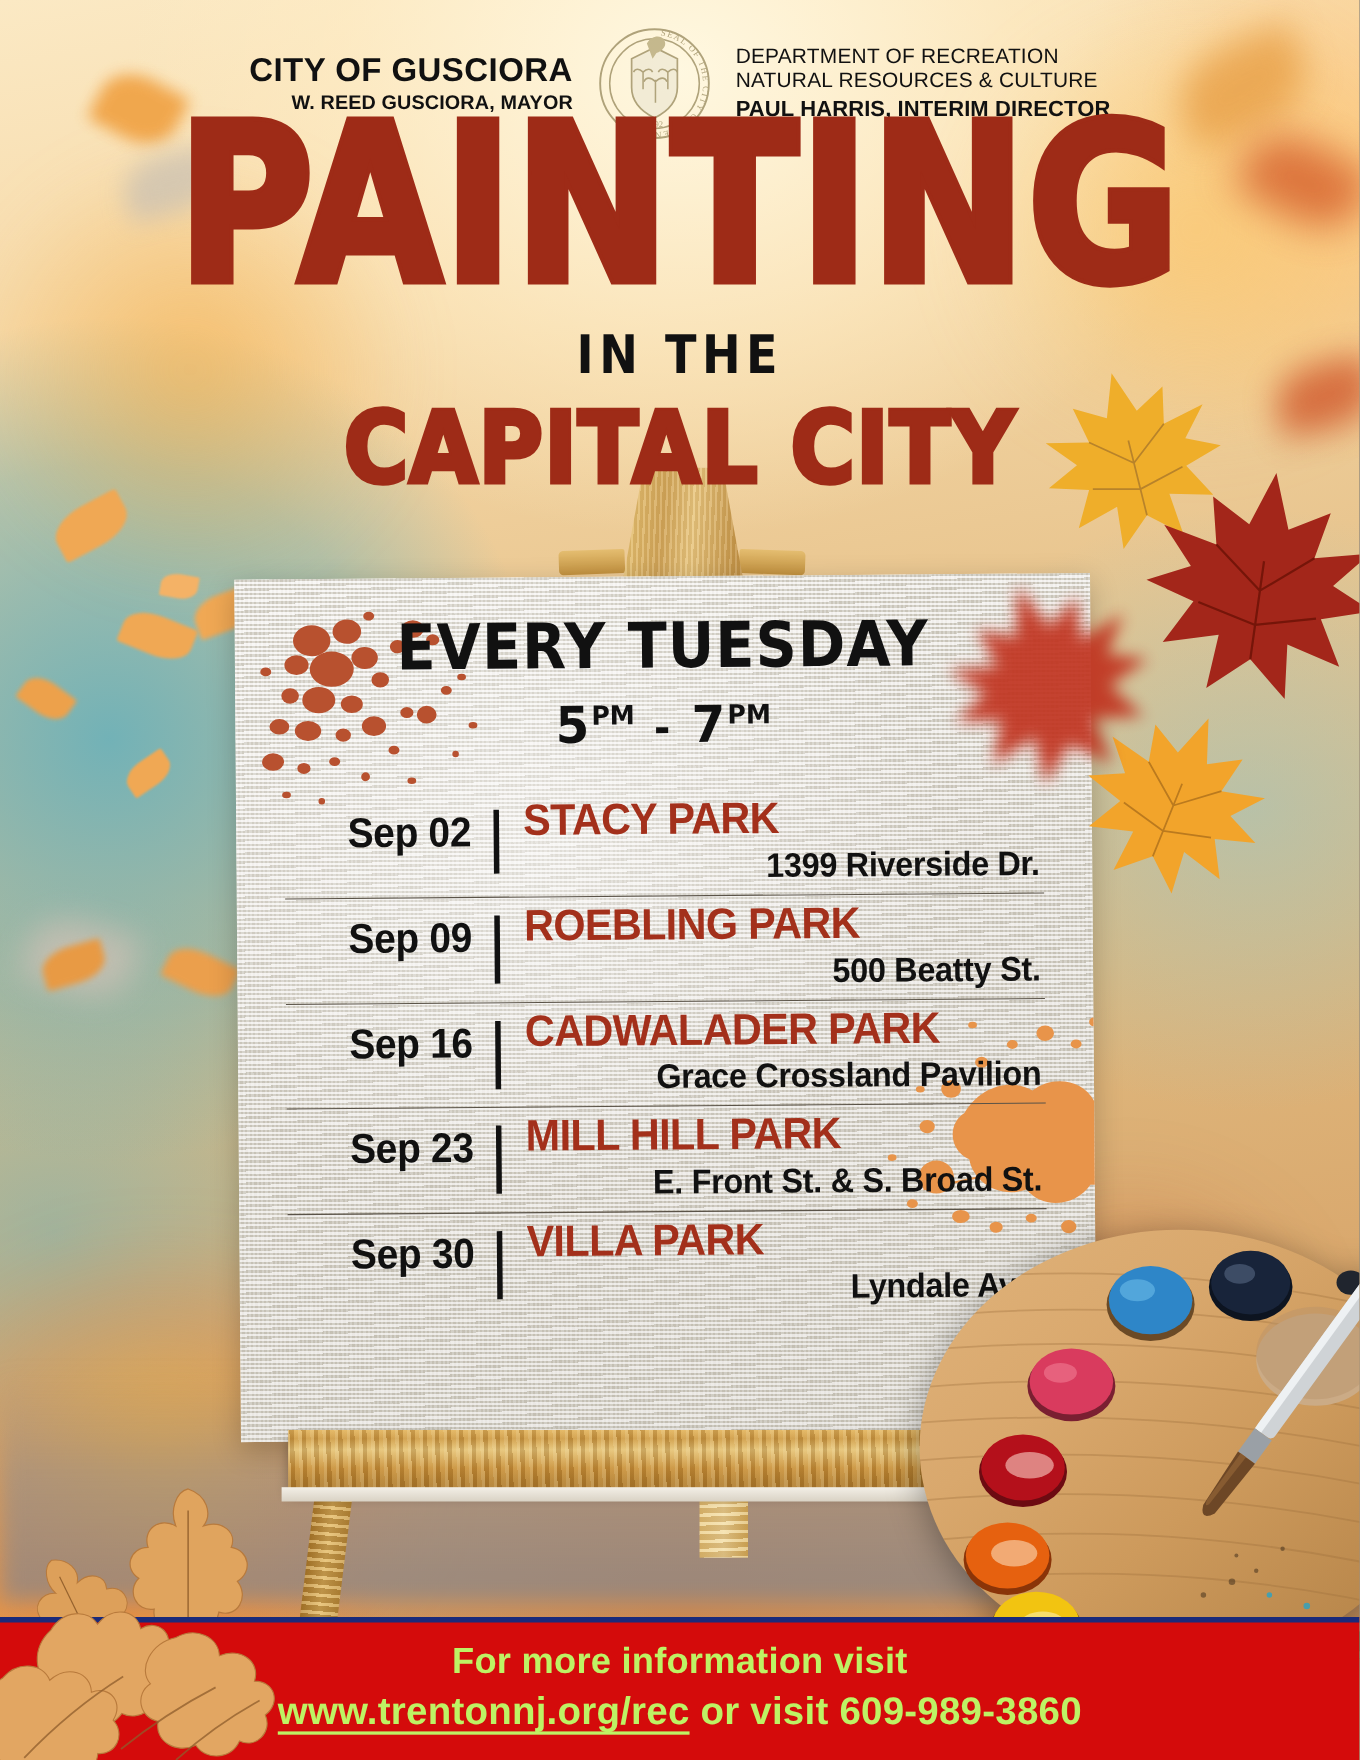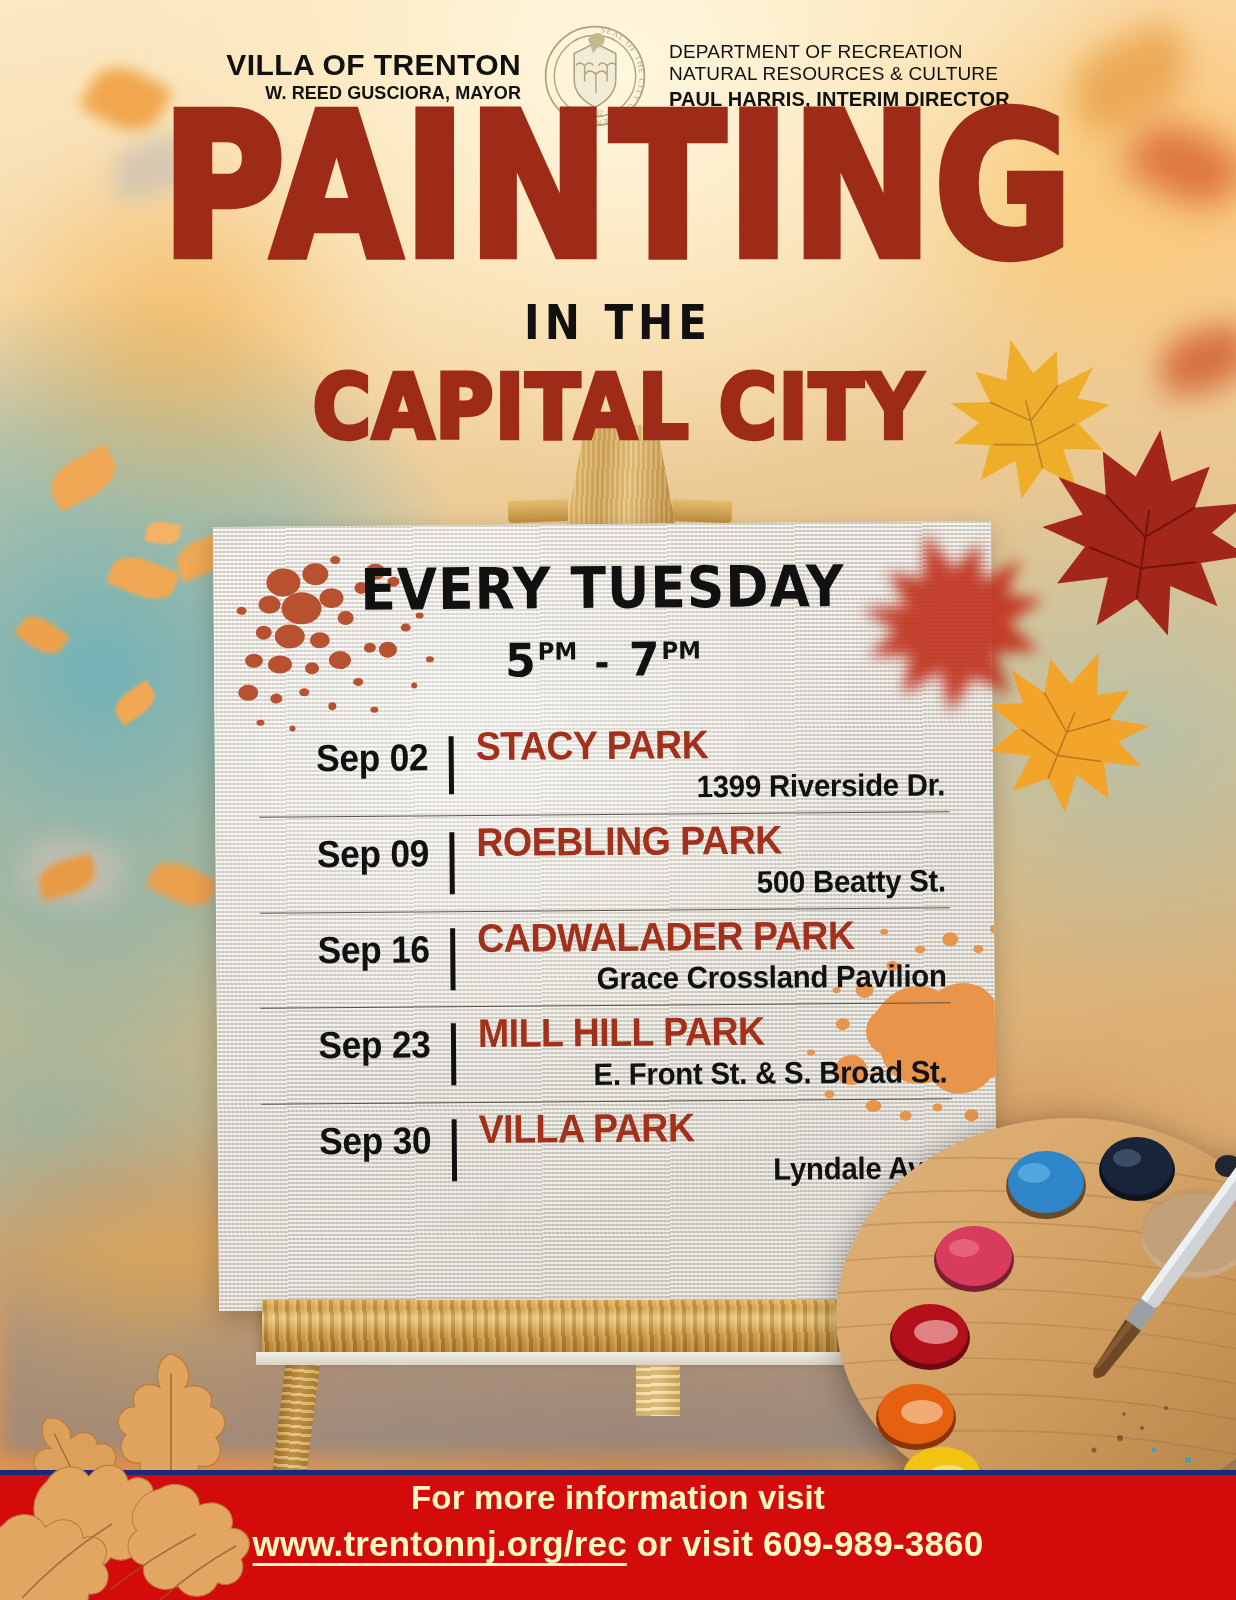--- a/index.html
+++ b/index.html
@@ -265,21 +265,21 @@
   }
   .palette svg{ width:100%; height:100%; display:block; filter:drop-shadow(0 6px 16px rgba(0,0,0,.35)); }
 
   
   .footer{
     position:absolute; left:0; bottom:0; width:100%; height:130px; z-index:11;
     background:#D40B0B;
     border-top:5px solid #1a2a7a;
   }
   .footer-inner{
-    text-align:center; color:#fef9c3; padding-top:4px;
+    text-align:center; color:#bef264; padding-top:16px;
     font-family:"Liberation Sans", sans-serif;
   }
   .f-l1{ font-size:33px; font-weight:bold; letter-spacing:.2px; }
   .f-l2{ font-size:35px; font-weight:bold; margin-top:7px; letter-spacing:.2px; }
   .f-url{ text-decoration:underline; text-underline-offset:7px; text-decoration-thickness:3px; }
   .footer-leaves{ position:absolute; left:0; bottom:0; width:330px; height:150px; z-index:12; pointer-events:none;}
 </style>
 </head>
 <body>
 
@@ -461,21 +461,21 @@
   <div class="easel-ledge-lip"></div>
 
   <div class="maple" style="left:846px;top:520px;width:215px;height:200px;transform:rotate(-18deg);filter:blur(7px);z-index:6;opacity:.92;">
     <svg viewBox="0 0 100 100">
         <path fill="#C13420" d="M50 4 L58 26 L74 17 L70 36 L92 31 L79 46 L96 54 L76 60 L86 78 L64 72 L66 94 L50 80 L34 94 L36 72 L14 78 L24 60 L4 54 L21 46 L8 31 L30 36 L26 17 L42 26 Z"></path>
       </svg>
   </div>
 
   <div class="header">
     <div class="hdr-left">
-      <div class="l1">VILLA OF TRENTON</div>
+      <div class="l1">CITY OF GUSCIORA</div>
       <div class="l2">W. REED GUSCIORA, MAYOR</div>
     </div>
     <div class="seal">
       <svg viewBox="0 0 120 120">
         <circle cx="60" cy="60" r="57" fill="none" stroke="#9a8c60" stroke-width="2"></circle>
         <circle cx="60" cy="60" r="47" fill="none" stroke="#9a8c60" stroke-width="1.6"></circle>
         <path d="M60 22 L84 34 L84 64 C84 80 72 90 60 96 C48 90 36 80 36 64 L36 34 Z" fill="#efe9d4" stroke="#9a8c60" stroke-width="1.8"></path>
         <path d="M52 18 C56 10 66 8 70 14 C74 20 68 26 62 28 L58 34 Z" fill="#b5a777"></path>
         <path d="M48 48 l0 18 M48 48 c-4 -4 -8 -4 -10 0 M48 48 c4 -4 8 -4 10 0" stroke="#9a8c60" stroke-width="1.6" fill="none"></path>
         <path d="M74 48 l0 18 M74 48 c-4 -4 -8 -4 -10 0 M74 48 c4 -4 8 -4 10 0" stroke="#9a8c60" stroke-width="1.6" fill="none"></path>

